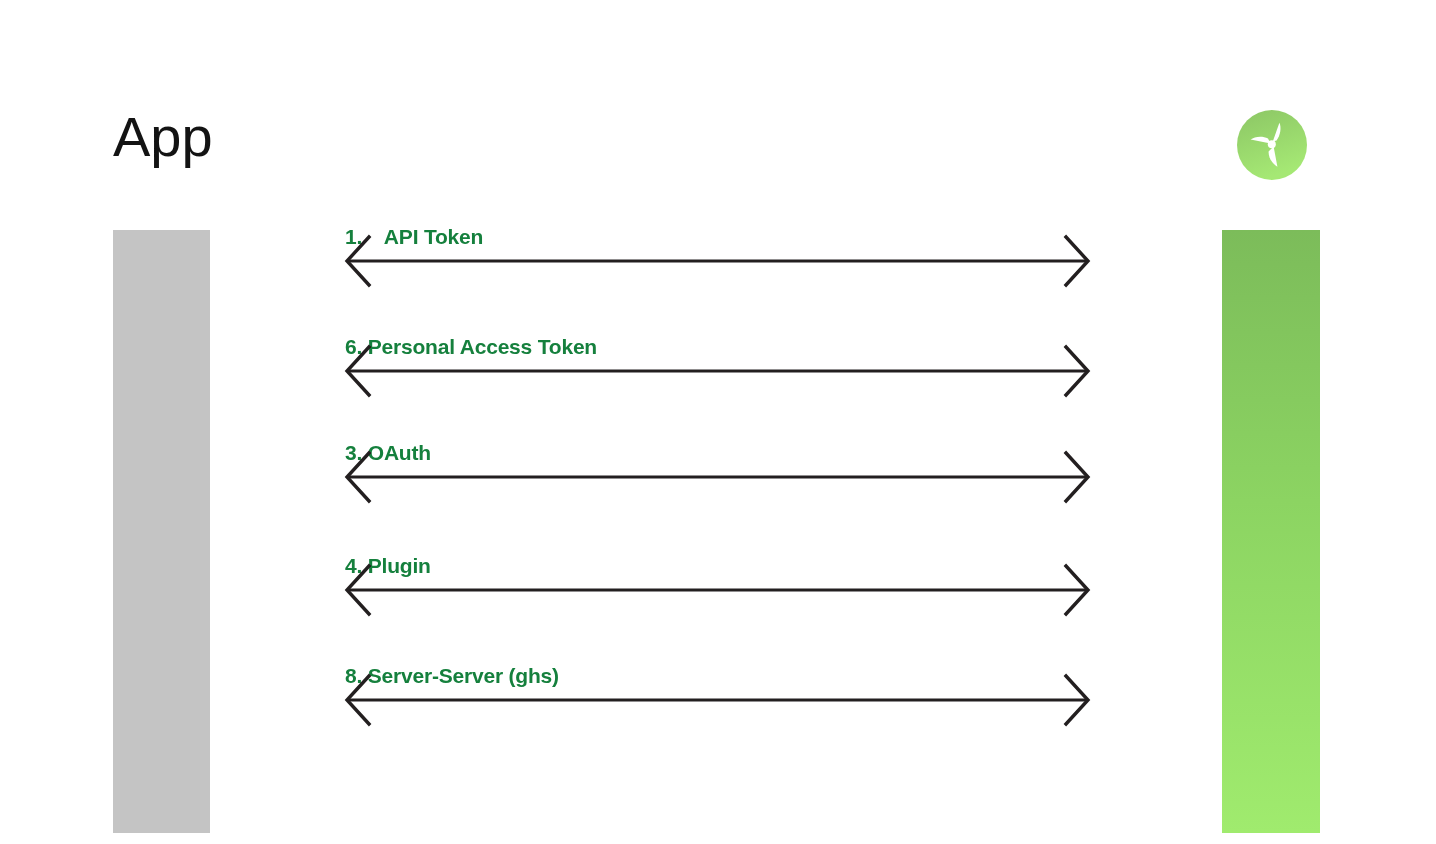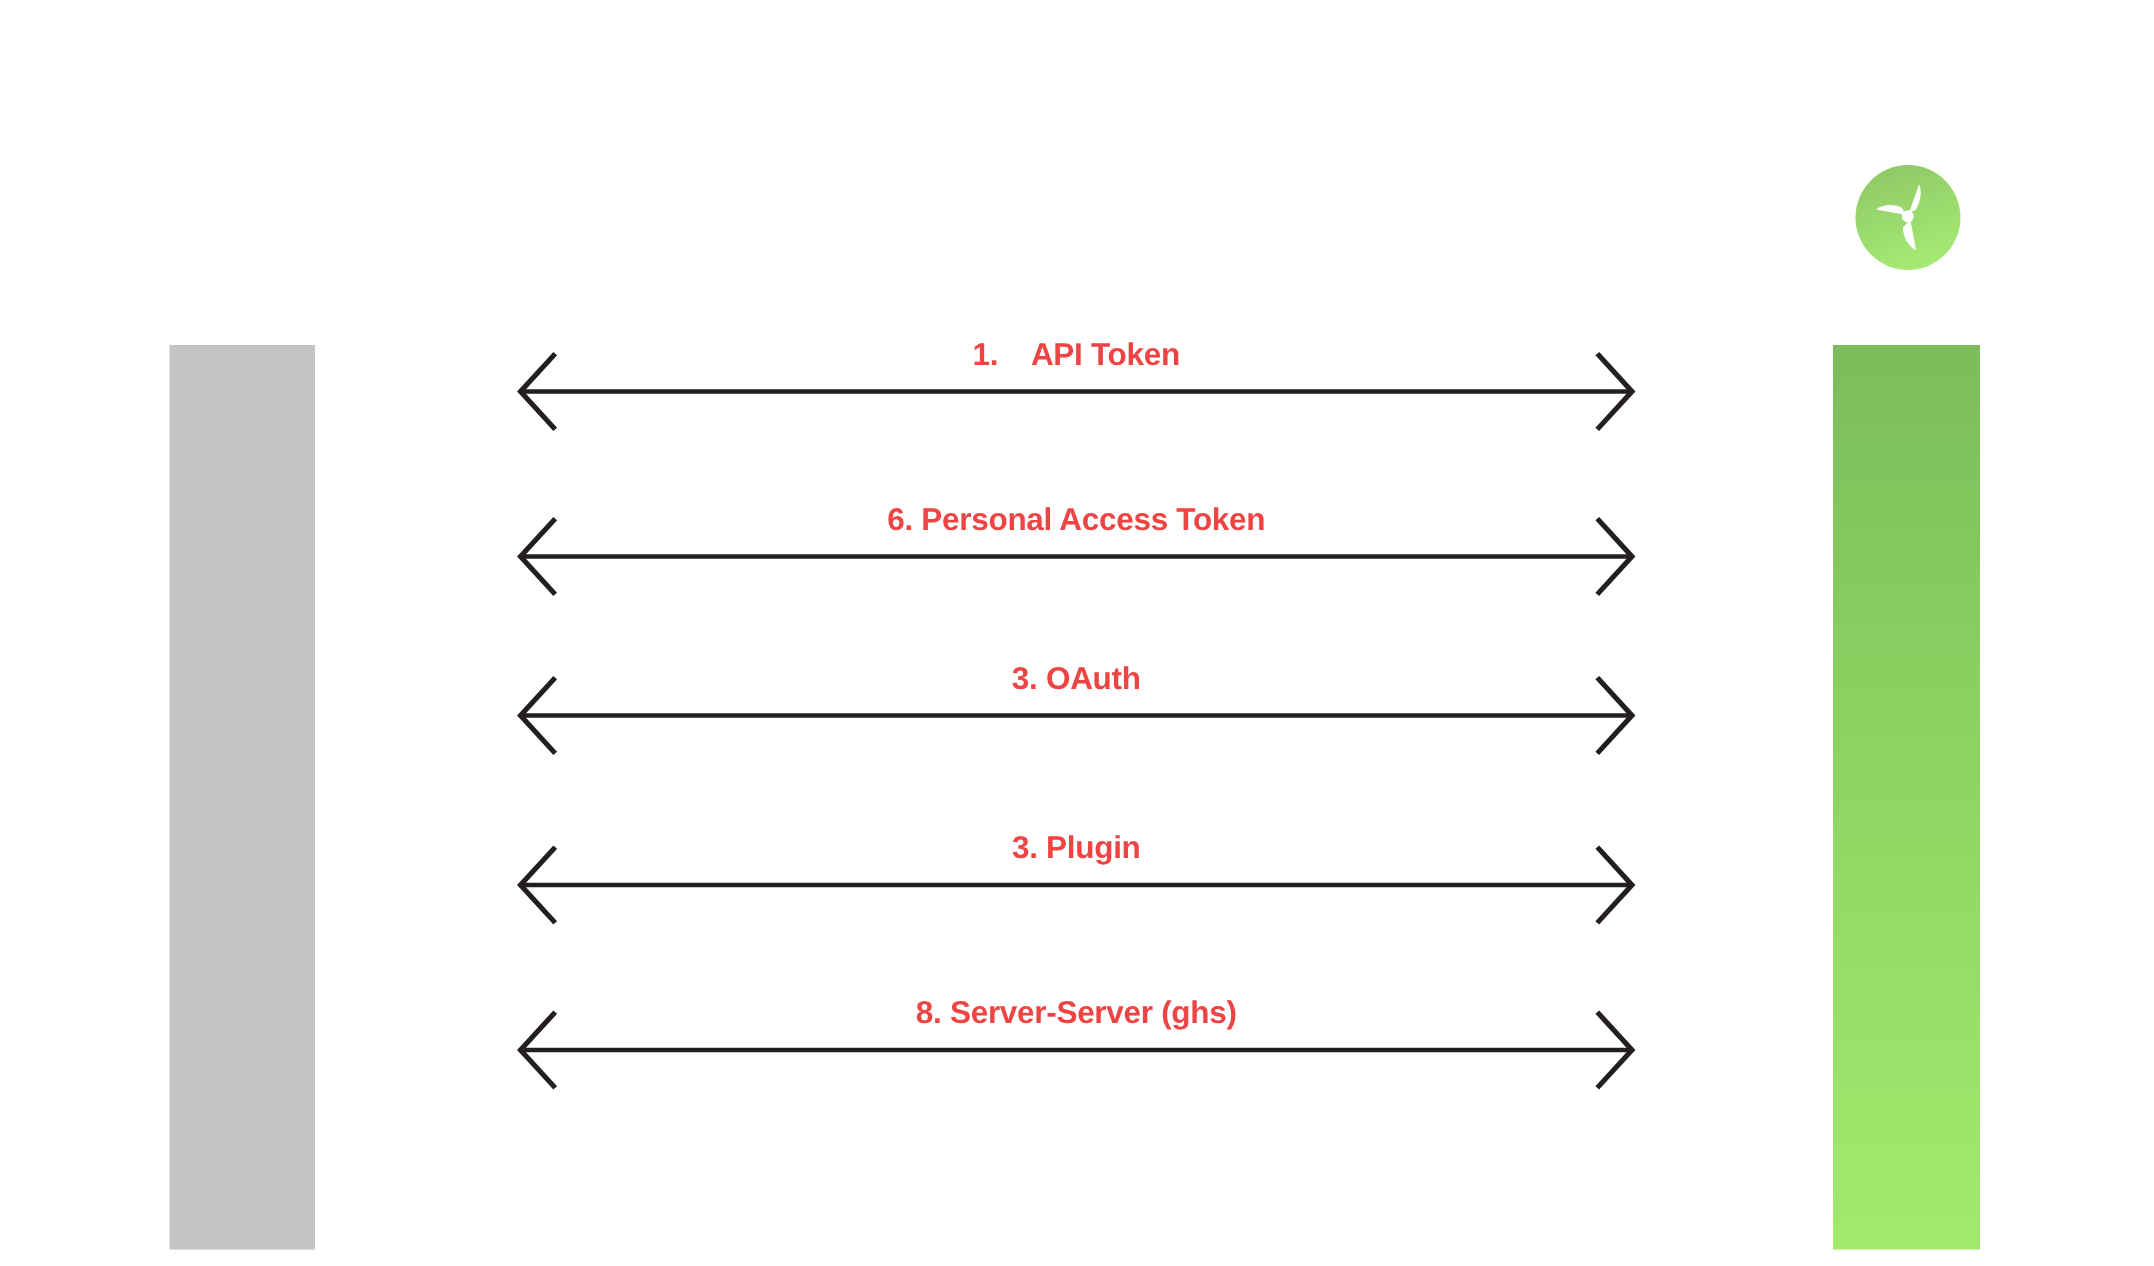--- a/index.html
+++ b/index.html
@@ -77,44 +77,45 @@
     left: 345px;
     width: 745px;
     height: 1px;
   }
 
   .message-label {
     position: absolute;
     left: 0;
     width: 745px;
     bottom: 14px;
-    text-align: center;
+    text-align: left;
     font-size: 21px;
     font-weight: bold;
-    color: #ef4444;
+    color: #15803d;
     white-space: pre;
     line-height: 1.1;
     letter-spacing: -0.2px;
   }
 
   .message-arrow {
     position: absolute;
     left: 0;
     top: -30px;
     width: 745px;
     height: 60px;
     overflow: visible;
   }
   .message-arrow svg { display: block; width: 745px; height: 60px; overflow: visible; }
 </style>
 </head>
 <body>
 
 <div id="slide">
 
+  <div class="actor-title">App</div>
 
   <div class="lifeline-left"></div>
 
   <div class="actor-logo">
     <svg viewBox="0 0 74 74" xmlns="http://www.w3.org/2000/svg">
       <defs>
         <linearGradient id="logoGrad" x1="0" y1="0" x2="0.35" y2="1">
           <stop offset="0%" stop-color="#8cc665"></stop>
           <stop offset="100%" stop-color="#a5e874"></stop>
         </linearGradient>
@@ -160,21 +161,21 @@
       <div class="message-arrow">
         <svg viewBox="0 0 745 60" xmlns="http://www.w3.org/2000/svg">
           <line x1="4" y1="30" x2="741" y2="30" stroke="#231f20" stroke-width="3"></line>
           <polyline points="24,6 2,30 24,54" fill="none" stroke="#231f20" stroke-width="3.4" stroke-linecap="square" stroke-linejoin="miter"></polyline>
           <polyline points="721,6 743,30 721,54" fill="none" stroke="#231f20" stroke-width="3.4" stroke-linecap="square" stroke-linejoin="miter"></polyline>
         </svg>
       </div>
     </div>
 
     <div class="message-row" style="top:590px">
-      <div class="message-label">3. Plugin</div>
+      <div class="message-label">4. Plugin</div>
       <div class="message-arrow">
         <svg viewBox="0 0 745 60" xmlns="http://www.w3.org/2000/svg">
           <line x1="4" y1="30" x2="741" y2="30" stroke="#231f20" stroke-width="3"></line>
           <polyline points="24,6 2,30 24,54" fill="none" stroke="#231f20" stroke-width="3.4" stroke-linecap="square" stroke-linejoin="miter"></polyline>
           <polyline points="721,6 743,30 721,54" fill="none" stroke="#231f20" stroke-width="3.4" stroke-linecap="square" stroke-linejoin="miter"></polyline>
         </svg>
       </div>
     </div>
 
     <div class="message-row" style="top:700px">

